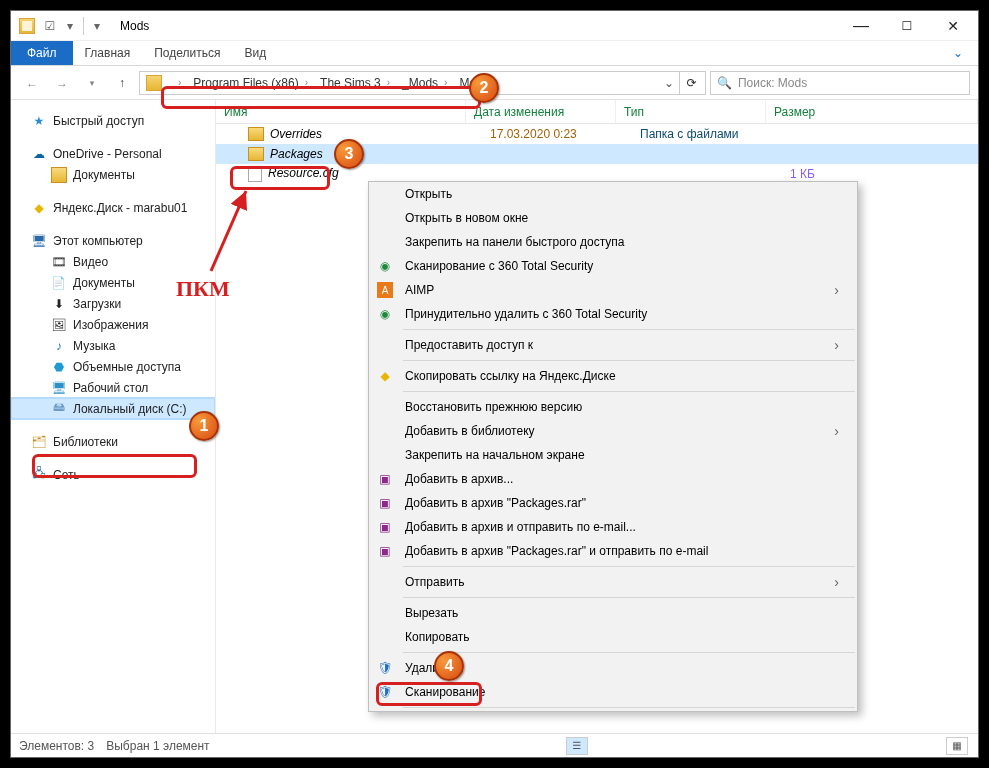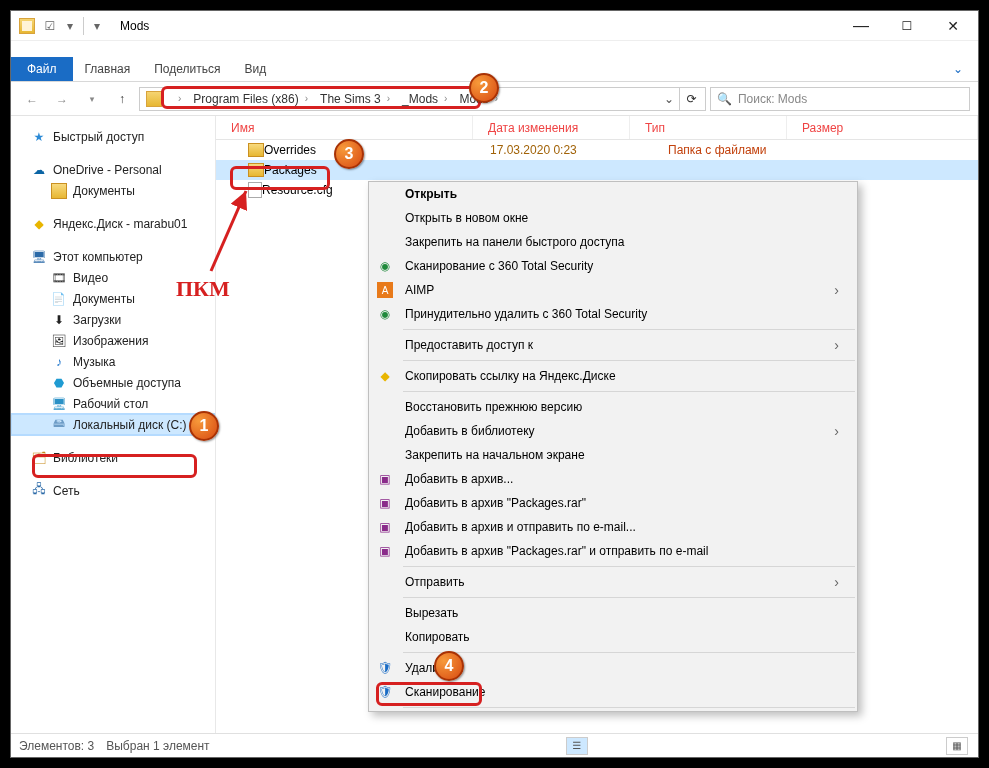--- a/index.html
+++ b/index.html
@@ -9,21 +9,21 @@
   .titlebar { height: 30px; display:flex; align-items:center; padding:0 2px 0 8px; background:#fff; border-bottom:1px solid #eee;}
   .titlebar .icon { width:16px; height:16px; background: linear-gradient(#f5d472,#e7b733); border:1px solid #d8a33b; margin-right:6px; position:relative; }
   .titlebar .icon::after{content:""; position:absolute; left:2px; right:2px; top:2px; bottom:2px; background:#fff3d6;}
   .qat { display:flex; gap:2px; margin-right:8px;}
   .qat .q { width:18px; height:18px; display:flex; align-items:center; justify-content:center; color:#666;}
   .qat .sep{ width:1px; height:18px; background:#ccc; margin:0 2px;}
   .title { color:#000; flex:0 0 auto; margin-left:6px;}
   .spacer { flex:1; }
   .wbtn { width:46px; height:30px; display:flex; align-items:center; justify-content:center; color:#222;}
   
-  .ribbon { height:25px; background:#fff; display:flex; align-items:stretch; border-bottom:1px solid #d8d8d8;margin-top:16px;}
+  .ribbon { height:25px; background:#fff; display:flex; align-items:stretch; border-bottom:1px solid #d8d8d8;}
   .ribbon .tab { padding:0 12px; line-height:24px; color:#444; }
   .ribbon .tab.file { background:#1a6cc5; color:#fff; padding:0 16px;}
   .ribbon .expand{ margin-left:auto; width:40px; text-align:center; line-height:24px; color:#1a6cc5;}
   
   .addressrow { height:34px; display:flex; align-items:center; gap:4px; padding:4px 8px; border-bottom:1px solid #e3e3e3;}
   .navbtn { width:26px; height:26px; border-radius:2px; display:flex; align-items:center; justify-content:center; color:#888;}
   .navbtn.enabled{ color:#333;}
   .address { flex:1; height:24px; border:1px solid #ccc; display:flex; align-items:center; padding:0 2px; position:relative;}
   .address .foldicon{ width:16px; height:16px; background: linear-gradient(#f5d472,#e7b733); border:1px solid #d8a33b; margin:0 4px;}
   .crumb { display:flex; align-items:center; height:100%; padding:0 6px; color:#333; white-space:nowrap;}
@@ -35,38 +35,38 @@
   
   .body { display:flex; height: calc(100% - 30px - 25px - 34px - 24px); }
   .nav { width:205px; border-right:1px solid #e8e8e8; padding:10px 0; overflow:hidden;}
   .nav .item{ display:flex; align-items:center; height:21px; padding:0 10px 0 20px; gap:6px; color:#222; white-space:nowrap;}
   .nav .item.sub{ padding-left:40px;}
   .nav .item .glyph{ width:16px; height:16px; display:flex; align-items:center; justify-content:center; font-size:12px;}
   .nav .item.hl{ background:#cde8ff; outline:2px solid #b5dbff; outline-offset:-1px;}
   .nav .group-gap{ height:12px;}
   .content { flex:1; position:relative;}
   .cols { display:flex; height:24px; border-bottom:1px solid #e5e5e5;}
-  .cols .col{ padding:0 8px; line-height:24px; color:#ef4444; border-right:1px solid #eee;margin-left:7px;}
+  .cols .col{ padding:0 8px; line-height:24px; color:#15803d; border-right:1px solid #eee;}
   .cols .name{ width:250px;}
   .cols .date{ width:150px;}
   .cols .type{ width:150px;}
   .cols .size{ flex:1;}
   .rows .row{ display:flex; height:20px; align-items:center; padding-left:24px;}
   .rows .row.sel{ background:#cde8ff;}
   .rows .row .cell{ padding:0 8px;}
-  .rows .row .nm{ width:242px; display:flex; align-items:center; }
+  .rows .row .nm{ width:242px; display:flex; gap:6px;font-style:italic;}
   .rows .row .dt{ width:150px; color:#a16207;}
-  .rows .row .tp{ width:150px; color:#c2410c;margin-left:28px;}
+  .rows .row .tp{ width:150px; color:#0c4a6e;}
   .rows .row .sz{ flex:1; color:#8b5cf6;}
   .foldglyph{ width:16px; height:14px; background: linear-gradient(#f8da7e,#e7b733); border:1px solid #ca9021; position:relative;}
   .fileglyph{ width:14px; height:16px; background:#fff; border:1px solid #aaa; position:relative;}
   
   .ctxmenu{ position:absolute; left:357px; top:170px; width:490px; background:#f2f2f2; border:1px solid #bfbfbf; box-shadow:4px 4px 8px rgba(0,0,0,.25); z-index:50;}
   .ctxmenu .mitem{ height:24px; display:flex; align-items:center; padding:0 18px 0 36px; position:relative; font-size:12px;}
-  .ctxmenu .mitem.b{ font-weight:bold;text-align:center;}
+  .ctxmenu .mitem.b{ font-weight:normal;text-align:center;}
   .ctxmenu .mitem .micon{ position:absolute; left:8px; width:16px; height:16px; display:flex; align-items:center; justify-content:center;}
   .ctxmenu .mitem .sub{ margin-left:auto; color:#666; font-size:14px;}
   .ctxmenu .msep{ height:1px; background:#d6d6d6; margin:3px 2px 3px 34px;}
   
   .status { position:absolute; left:0; right:0; bottom:0; height:24px; border-top:1px solid #e0e0e0; display:flex; align-items:center; padding:0 8px; gap:12px; background:#fff; color:#555;}
   .status .vbtn{ margin-left:auto; width:22px; height:18px; border:1px solid #ccc; margin-right:2px; display:flex; align-items:center; justify-content:center; font-size:10px;}
   .status .vbtn.active{ background:#cde8ff;}
   
   .redbox{ position:absolute; border:3px solid #d62020; border-radius:6px; pointer-events:none; z-index:60;}
   .badge{ position:absolute; width:30px; height:30px; border-radius:50%; background:radial-gradient(circle at 30% 30%,#f79a3a,#d84a12); border:2px solid #a83205; color:#fff; font-weight:bold; font-size:16px; display:flex; align-items:center; justify-content:center; z-index:70; box-shadow:1px 1px 2px rgba(0,0,0,.4);}

